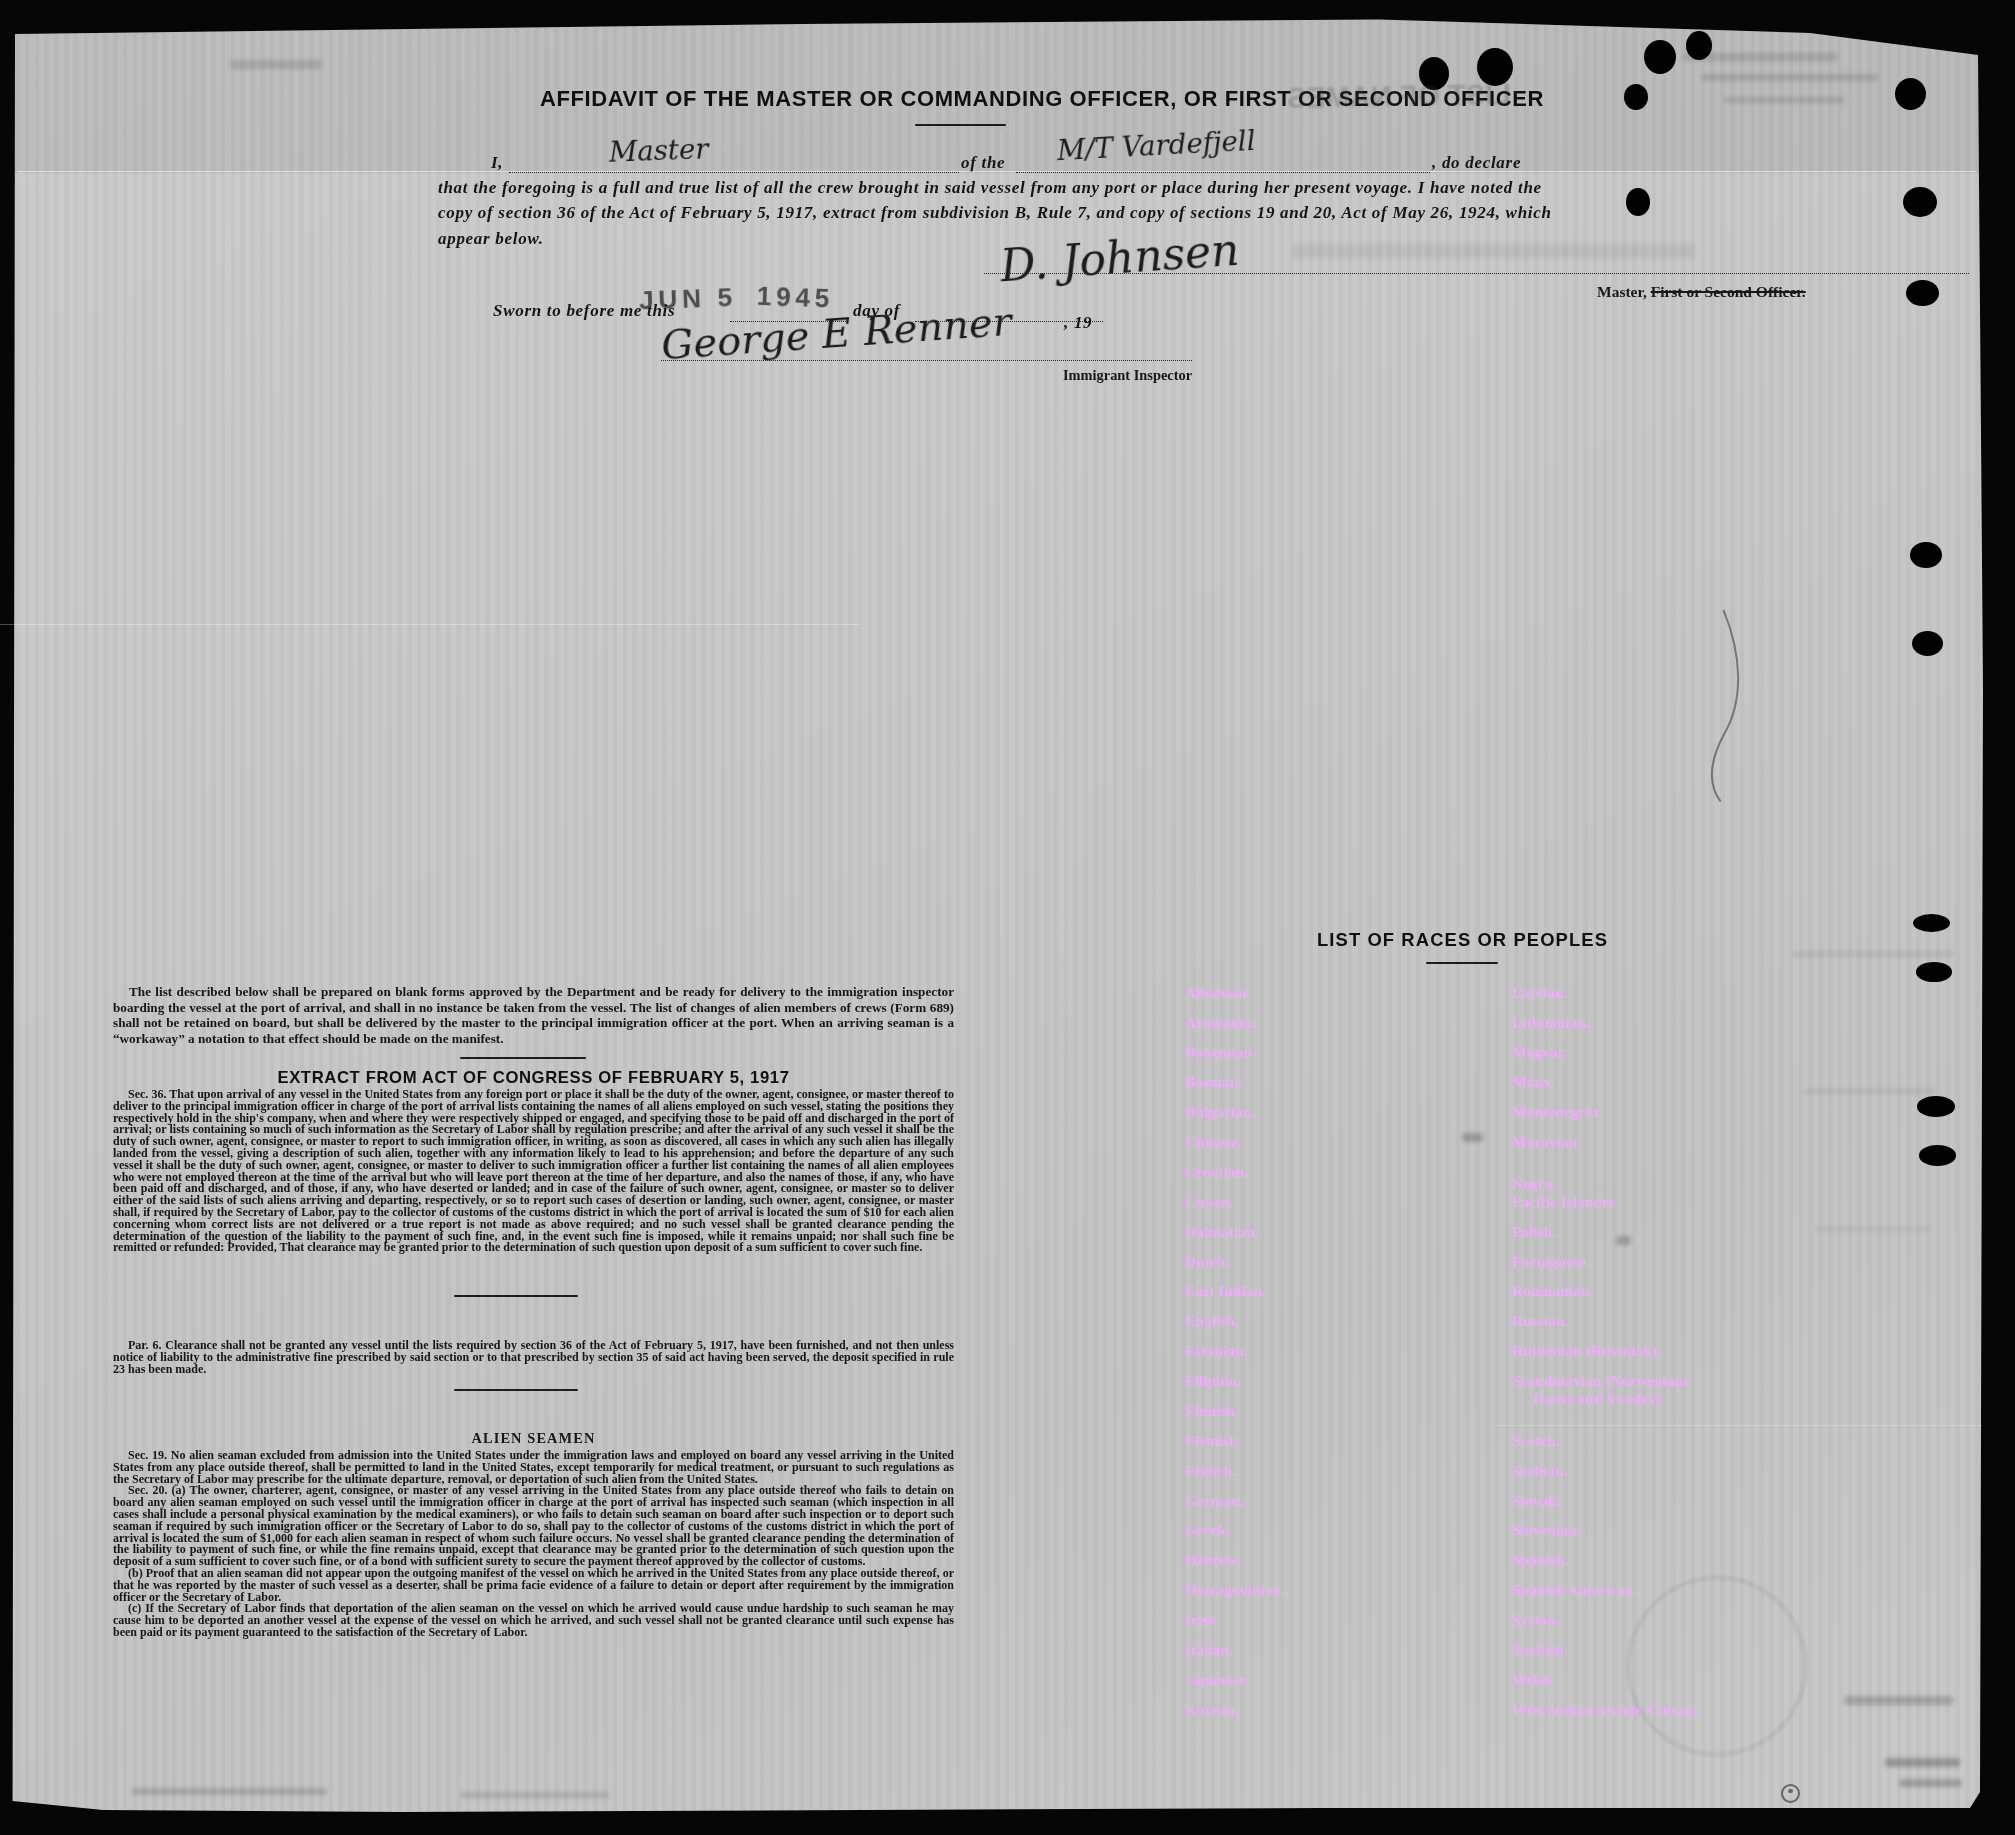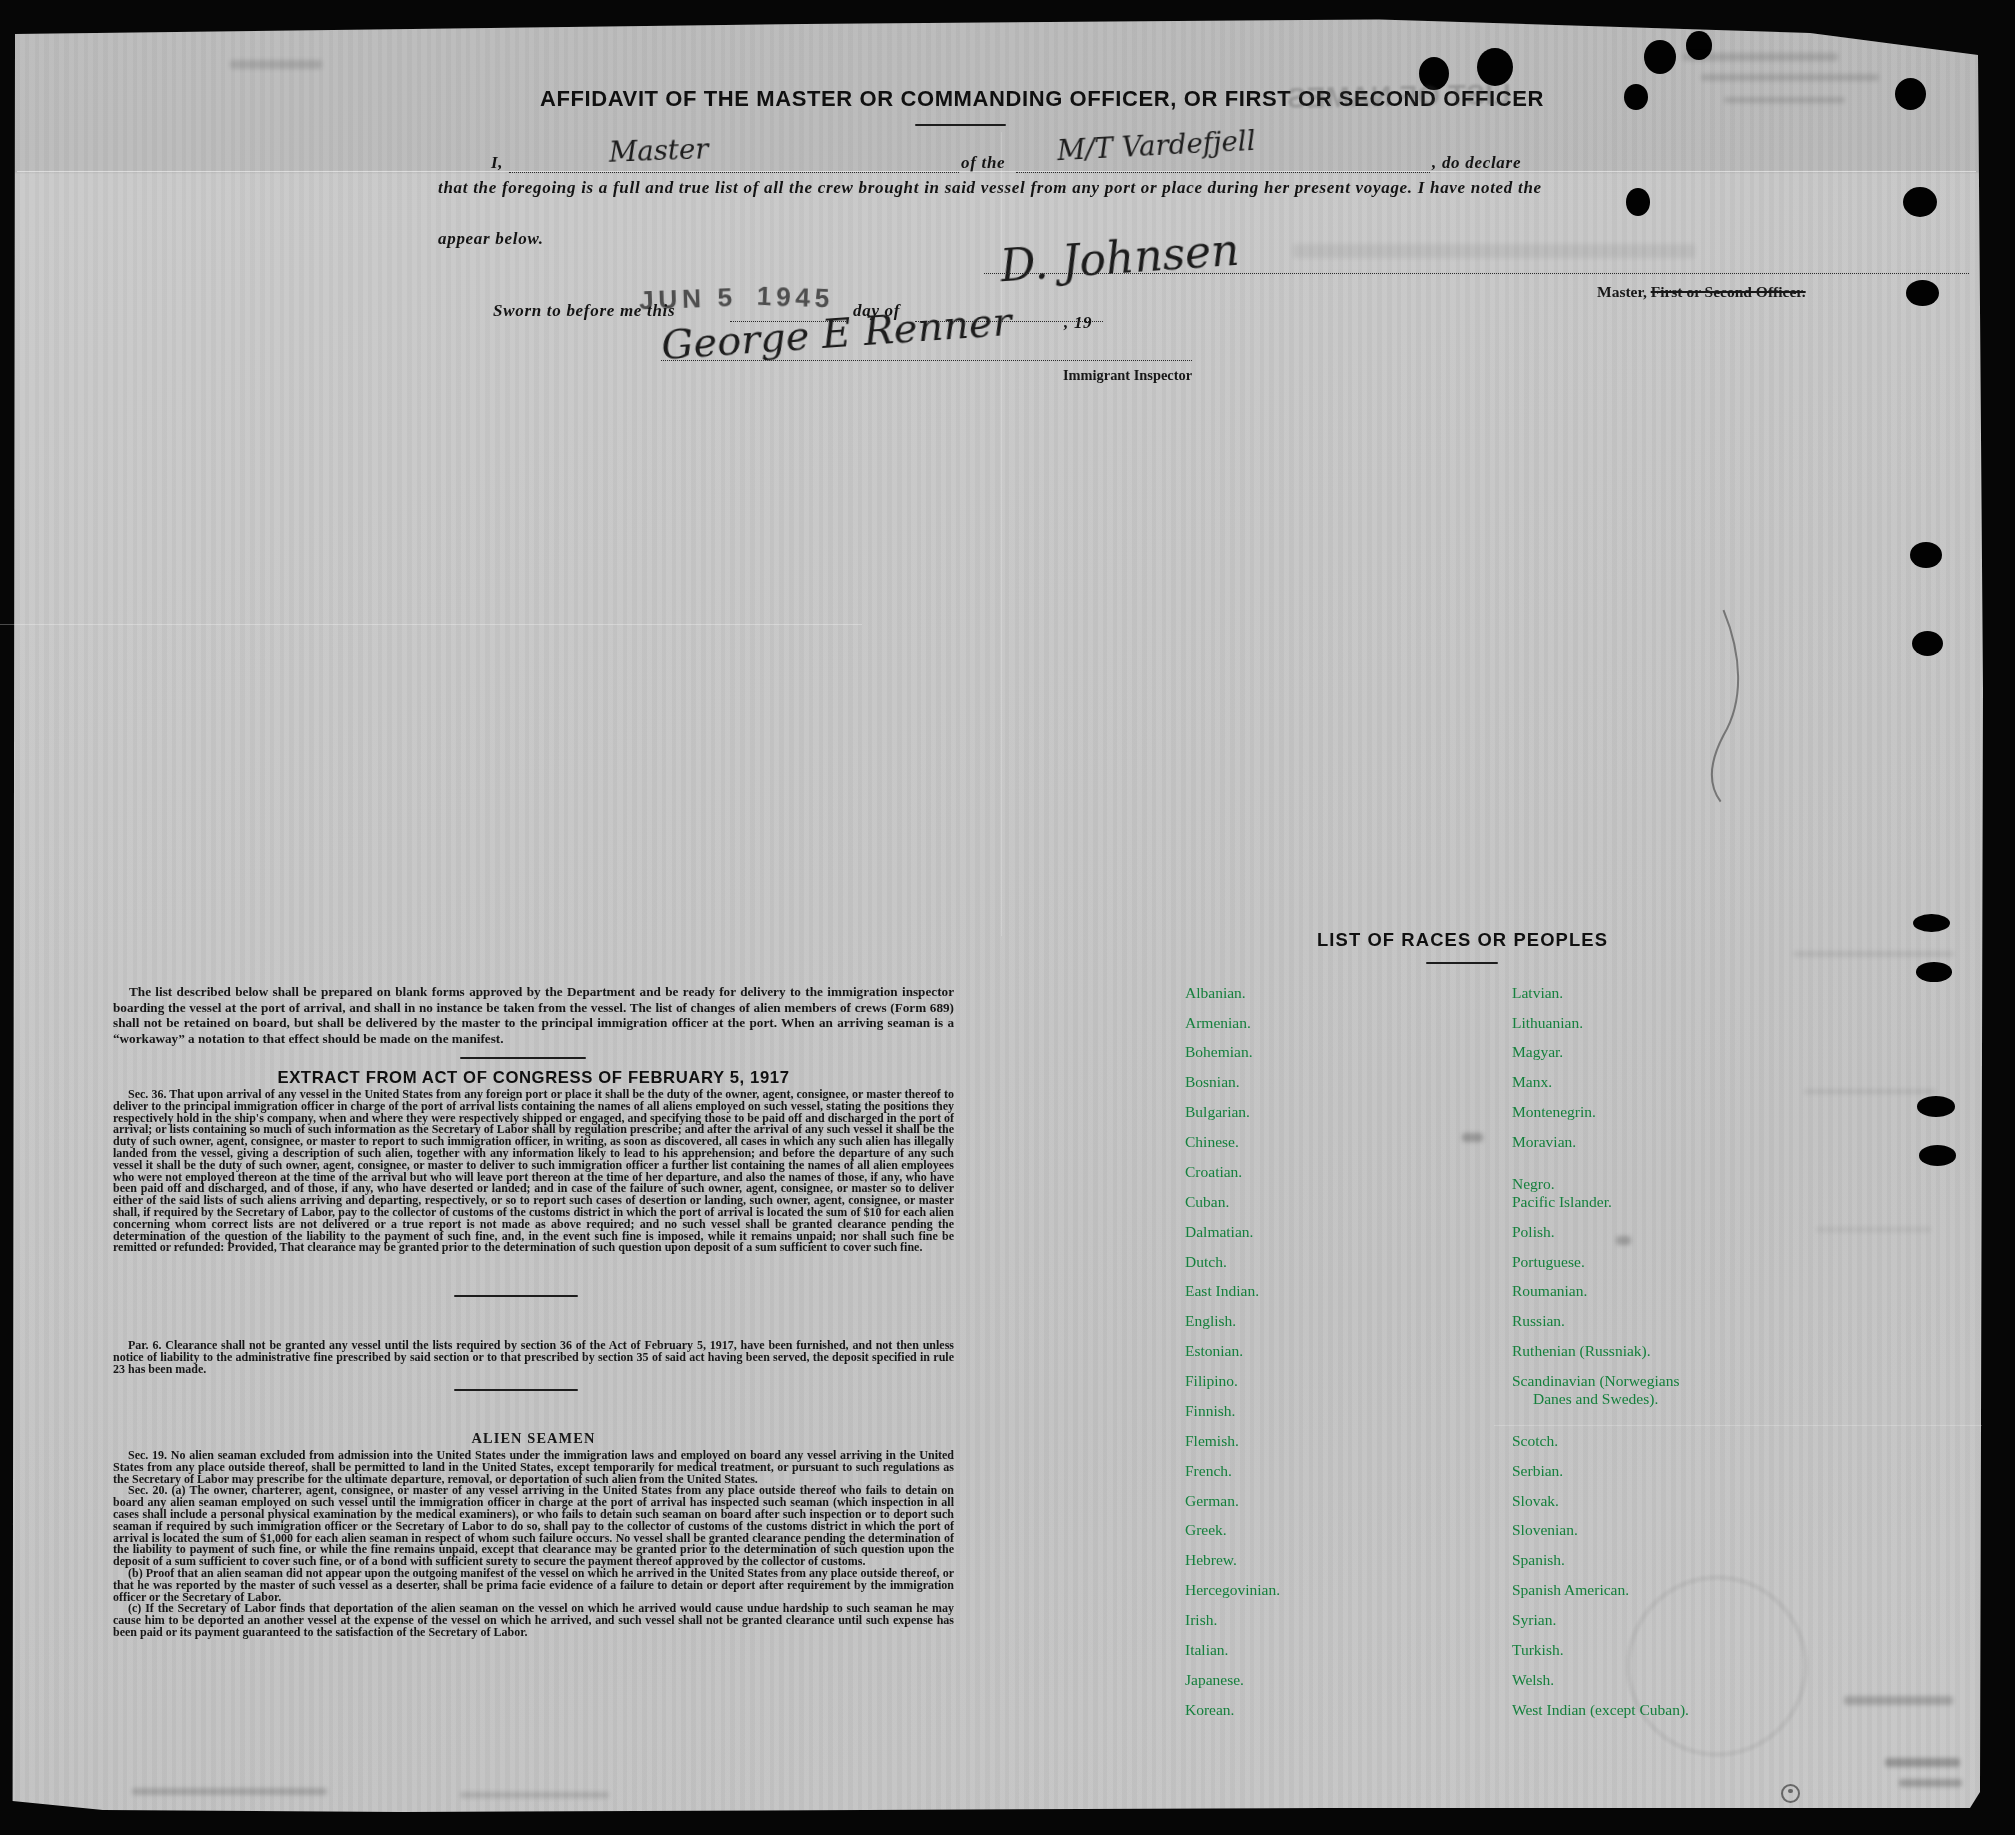--- a/index.html
+++ b/index.html
@@ -17,21 +17,21 @@
   .hsans{position:absolute;font-family:"Liberation Sans",sans-serif;font-weight:700;
          color:#101010;text-align:center;letter-spacing:0.6px;white-space:nowrap;}
   .aff{position:absolute;font-family:"Liberation Serif",serif;font-style:italic;font-weight:700;
        color:#141414;font-size:17px;letter-spacing:0.7px;white-space:nowrap;}
   .hand{position:absolute;font-family:"DejaVu Serif",serif;font-style:italic;color:#1c1c1c;
         white-space:nowrap;filter:blur(0.2px);}
   .dotl{position:absolute;height:0;border-bottom:1.7px dotted #2b2b2b;}
   .divider{position:absolute;height:2.3px;background:#1c1c1c;border-radius:1.1px;filter:blur(0.2px);}
   .body-p{font-family:"Liberation Serif",serif;font-weight:600;color:#161616;
           text-align:justify;margin:0;}
-  .race{position:absolute;font-family:"Liberation Serif",serif;font-weight:400;color:#15803d;
+  .race{position:absolute;font-family:"Liberation Serif",serif;font-weight:700;color:#f0abfc;
         font-size:15.5px;white-space:nowrap;text-align:right;}
   .hole{position:absolute;background:#020202;border-radius:50%;filter:blur(0.7px);}
   .smudge{position:absolute;background:rgba(0,0,0,.12);filter:blur(2.3px);border-radius:3.4px;}
   .wline{position:absolute;background:rgba(255,255,255,.5);filter:blur(0.5px);}
   .label-serif{position:absolute;font-family:"Liberation Serif",serif;font-weight:700;
                color:#181818;white-space:nowrap;}
   .stamp{position:absolute;font-family:"Liberation Sans",sans-serif;font-weight:700;
          color:#4e4e4e;letter-spacing:4.6px;filter:blur(0.4px);transform:rotate(-2deg);}
   .struck{text-decoration:line-through;text-decoration-thickness:1.7px;}
   .bleed{position:absolute;color:rgba(60,60,60,.26);font-family:"Liberation Sans",sans-serif;
@@ -49,20 +49,21 @@
 
   <span class="aff" style="left:491px;top:153px;">I,</span>
   <div class="dotl" style="left:509px;top:172px;width:450px;"></div>
   <span class="hand" style="left:609px;top:134px;font-size:27.6px;transform:rotate(-2deg);">Master</span>
   <span class="aff" style="left:961px;top:153px;">of the</span>
   <div class="dotl" style="left:1016px;top:172px;width:414px;"></div>
   <span class="hand" style="left:1057px;top:129px;font-size:27.6px;transform:rotate(-3deg);">M/T Vardefjell</span>
   <span class="aff" style="left:1432px;top:153px;">, do declare</span>
 
   <span class="aff" style="left:438px;top:178px;">that the foregoing is a full and true list of all the crew brought in said vessel from any port or place during her present voyage.  I have noted the</span>
+  <span class="aff" style="left:438px;top:203px;">copy of section 36 of the Act of February 5, 1917, extract from subdivision B, Rule 7, and copy of sections 19 and 20, Act of May 26, 1924, which</span>
   <span class="aff" style="left:438px;top:229px;">appear below.</span>
 
   <span class="hand" style="left:1000px;top:232px;font-size:44px;transform:rotate(-4deg);">D. Johnsen</span>
   <div class="dotl" style="left:984px;top:273px;width:985px;"></div>
   <div class="label-serif" style="left:1597px;top:283px;font-size:15.5px;">
     <span>Master,</span>
     <span class="struck">First or Second Officer.</span>
   </div>
 
   <div class="stamp" style="left:639px;top:282px;font-size:26.4px;">

